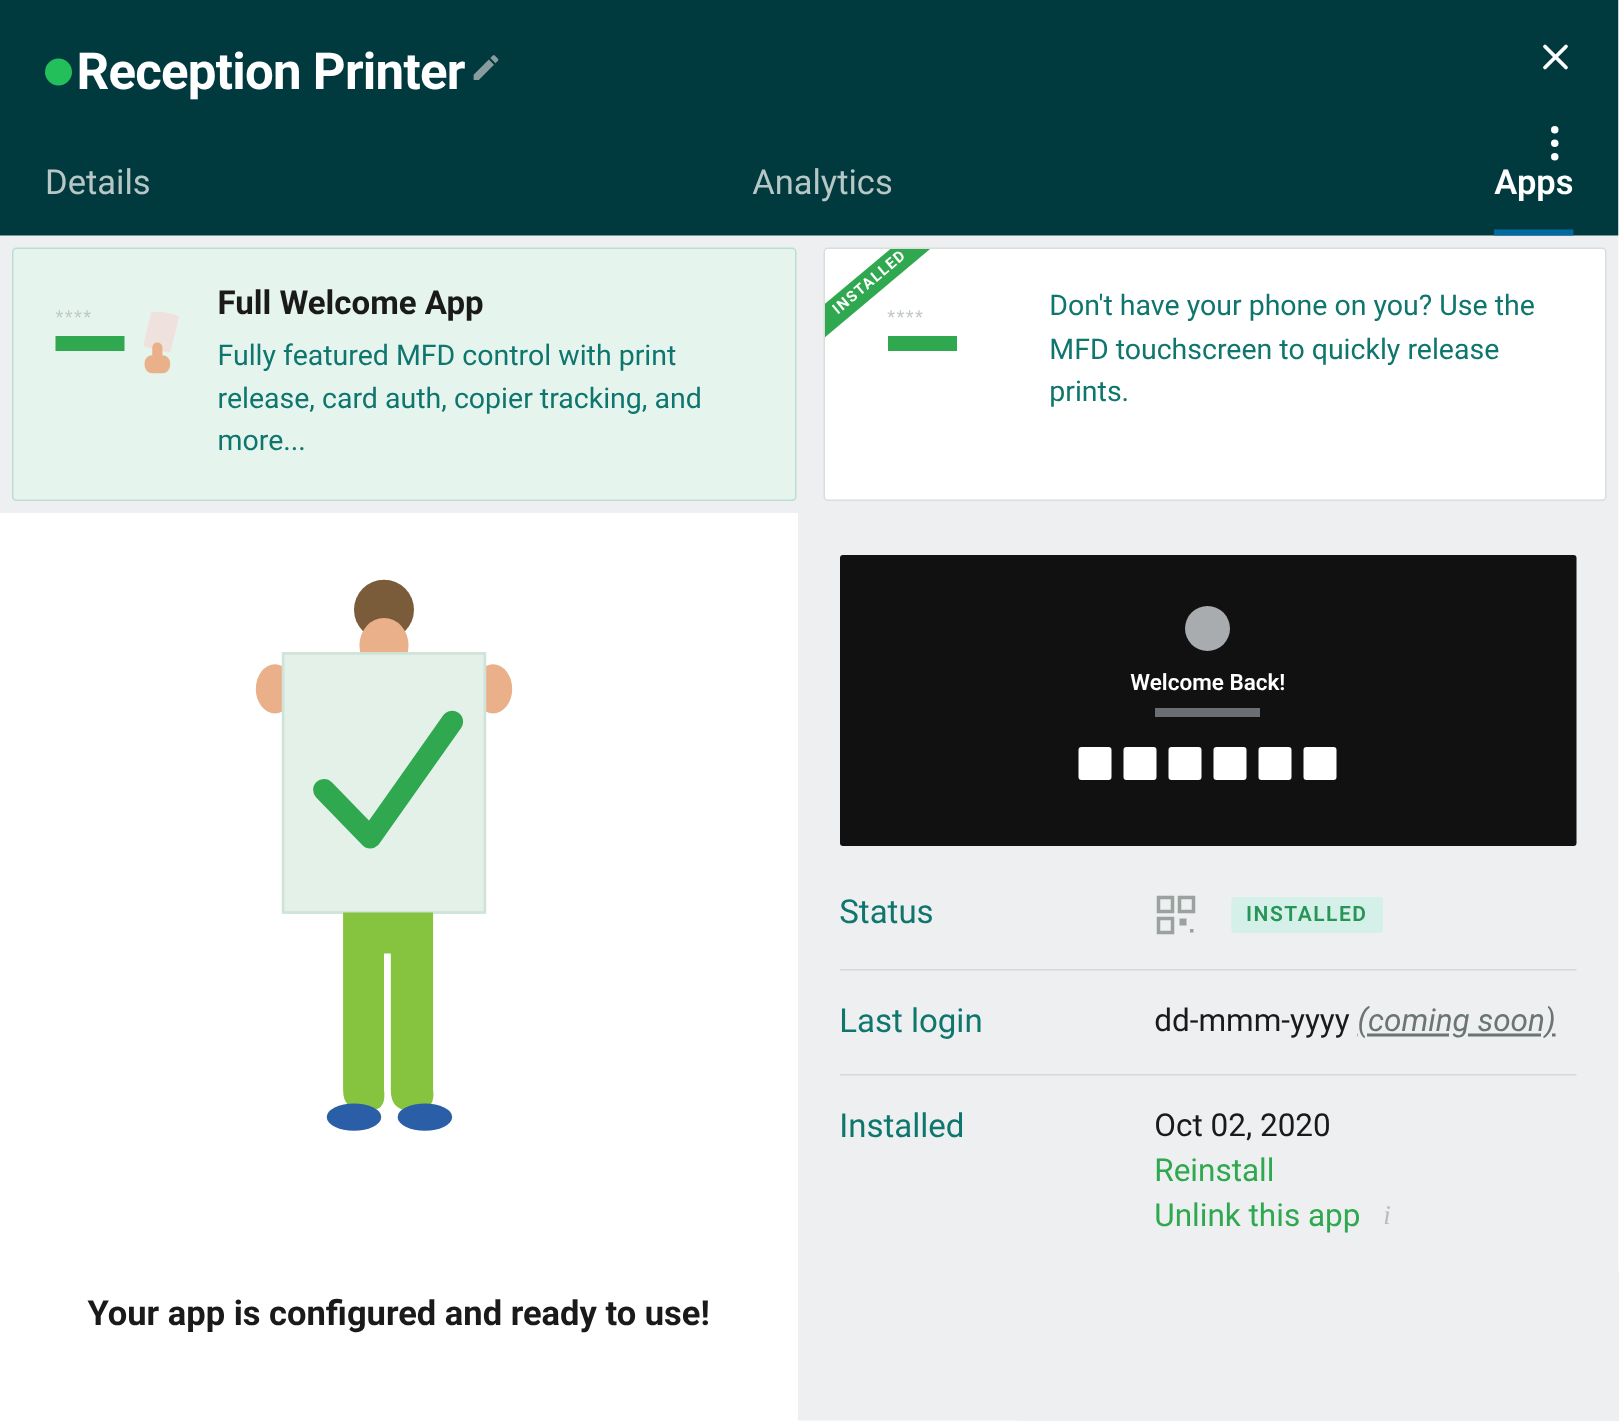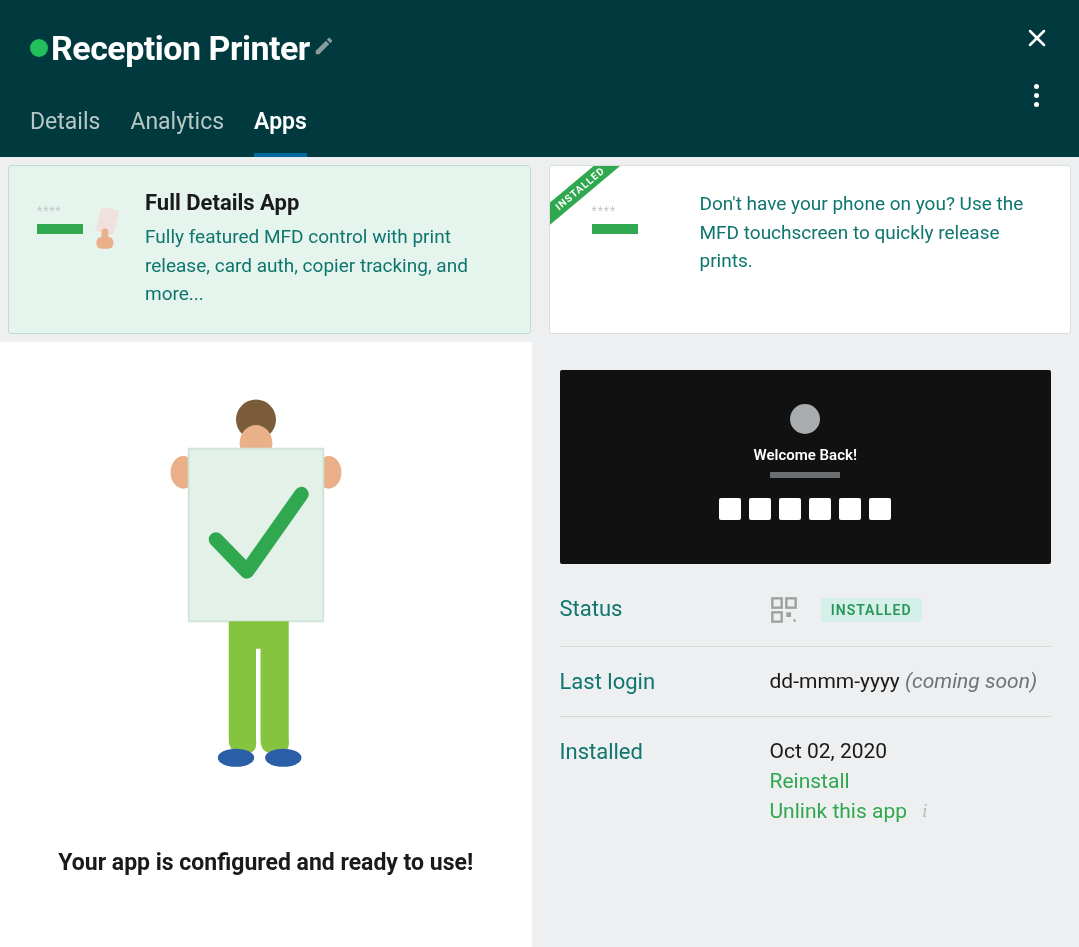--- a/index.html
+++ b/index.html
@@ -47,20 +47,21 @@
     top: 78px; right: 34px;
     color: #fff; cursor: pointer;
     display: flex; flex-direction: column; gap: 4px;
     padding: 6px;
   }
   .more-dot { width: 5px; height: 5px; border-radius: 50%; background: #fff; }
   .tabs {
     display: flex;
     gap: 30px;
     margin-top: 40px;
+    justify-content: space-between;
   }
   .tab {
     font-size: 23px;
     color: #b7c7c6;
     padding-bottom: 18px;
     cursor: pointer;
     border-bottom: 4px solid transparent;
   }
   .tab.active {
     color: #fff;
@@ -127,21 +128,21 @@
   .main-row {
     display: flex;
     height: calc(947px - 164px - 176px);
   }
   .left-panel {
     flex: 1 1 0;
     background: #fff;
     display: flex;
     flex-direction: column;
     align-items: center;
-    justify-content: center;
+    justify-content: space-between;
     padding: 30px 20px 60px;
   }
   .illus {
     width: 220px;
     margin-bottom: 40px;
     position: relative;
   }
   .ready-text {
     font-size: 23px;
     font-weight: 700;
@@ -200,21 +201,21 @@
     font-weight: 600;
     padding: 4px 10px;
     border-radius: 2px;
     vertical-align: middle;
   }
   .qr-icon {
     display: inline-flex;
     vertical-align: middle;
     margin-right: 18px;
   }
-  .coming-soon { font-style: italic; color: #6b7574; }
+  .coming-soon { font-style: italic; color: #6b7574; text-decoration: underline; }
   .link-action {
     color: #2fa84f;
     font-size: 21px;
     cursor: pointer;
     display: block;
     margin-top: 6px;
   }
   .info-icon {
     display: inline-block;
     color: #b6bcba;
@@ -263,21 +264,21 @@
       <span class="bar"></span>
       <span class="hand">
         <svg viewBox="0 0 40 50">
             <rect x="6" y="0" width="22" height="30" rx="2" fill="#efe2de" transform="rotate(14 17 15)"></rect>
             <rect x="10" y="24" width="8" height="16" rx="4" fill="#e9b089"></rect>
             <rect x="4" y="34" width="20" height="14" rx="6" fill="#e9b089"></rect>
           </svg>
       </span>
     </div>
     <div>
-      <h3>Full Details App</h3>
+      <h3>Full Welcome App</h3>
       <p>Fully featured MFD control with print release, card auth, copier tracking, and more...</p>
     </div>
   </div>
 
   <div class="app-card">
     <div class="ribbon">
       <div class="ribbon-inner">INSTALLED</div>
     </div>
     <div class="thumb" style="margin-left:14px;">
       <span class="asterisks">****</span>

